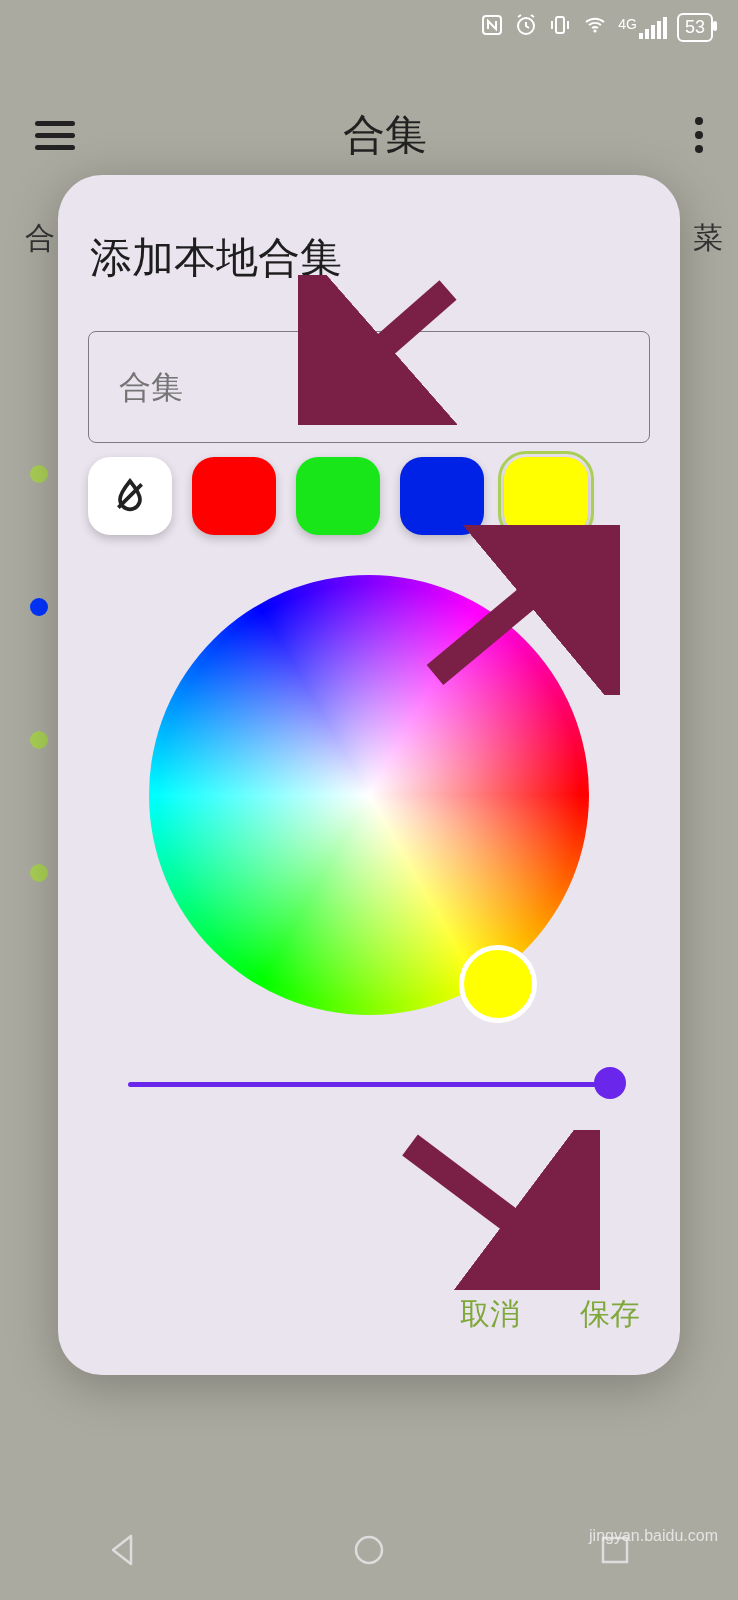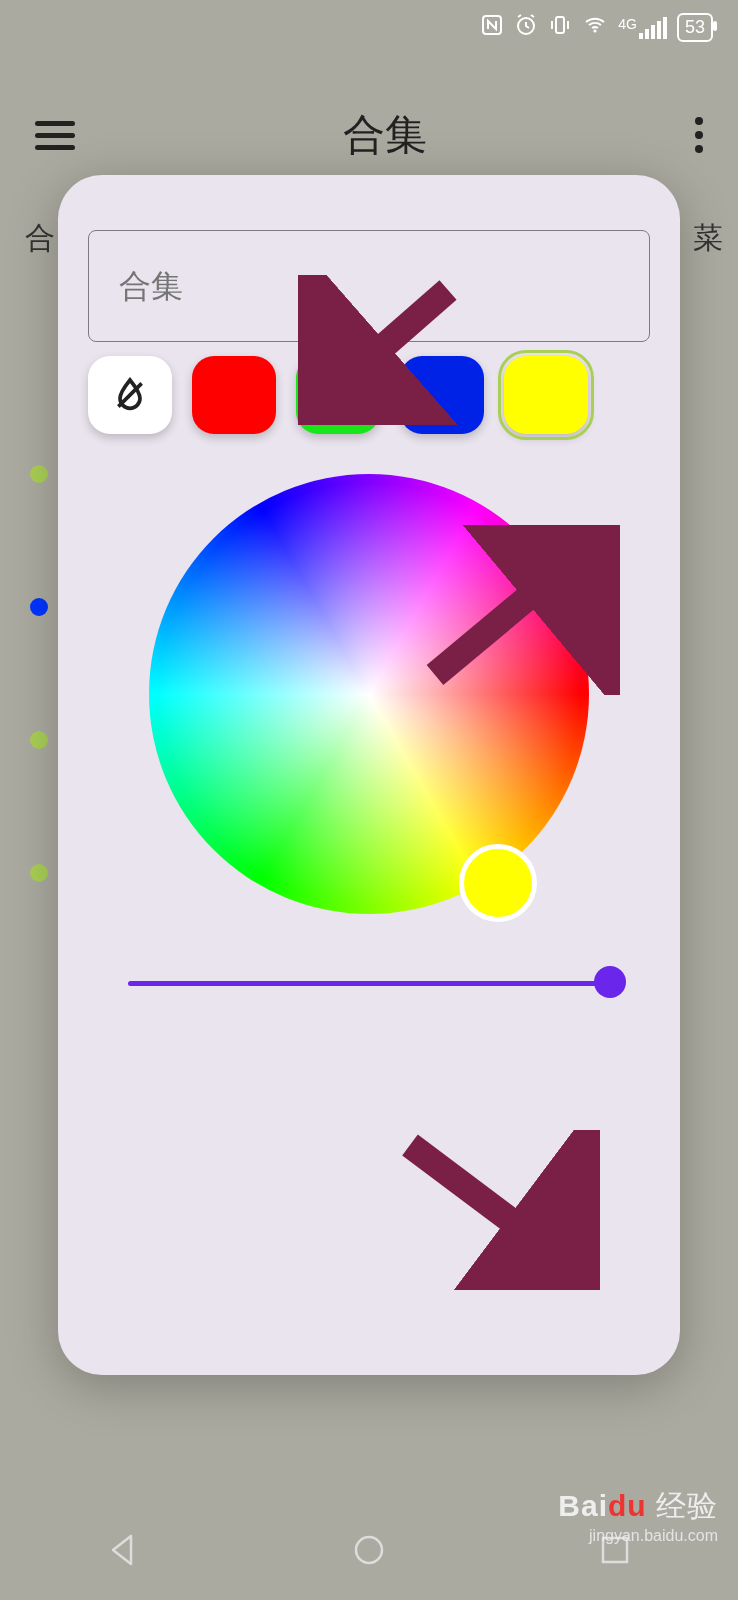--- a/index.html
+++ b/index.html
@@ -159,20 +159,21 @@
 <div class="bg-chip">合</div>
 <div class="bg-chip2">菜</div>
 <div class="bg-blobs" id="bg-blobs">
     <i style="background: rgb(169, 207, 85);"></i>
     <i style="background: rgb(0, 51, 255);"></i>
     <i style="background: rgb(169, 207, 85);"></i>
     <i style="background: rgb(169, 207, 85);"></i>
   </div>
 
 <div class="dialog">
+  <div class="dialog-title">添加本地合集</div>
 
   <input class="name-input" type="text" placeholder="合集" style="">
 
   <div class="swatches" id="swatches">
       <button class="swatch nocolor">
         <svg width="40" height="40" viewBox="0 0 24 24">
           <path d="M12 3 C8 8 6 11 6 14a6 6 0 0 0 12 0c0-3-2-6-6-11Z" fill="none" stroke="#222" stroke-width="2.2"></path>
           <line x1="5" y1="19" x2="19" y2="5" stroke="#222" stroke-width="2.2"></line>
         </svg>
       </button>
@@ -185,20 +186,24 @@
   <div class="wheel-wrap">
     <div class="color-wheel"></div>
     <div class="wheel-thumb" id="wheel-thumb" style="background: rgb(255, 255, 0);"></div>
   </div>
 
   <div class="hue-slider">
     <div class="hue-track" id="hue-track" style="background: rgb(106, 38, 234);"></div>
     <div class="hue-thumb" id="hue-thumb" style="background: rgb(106, 38, 234); left: calc(100% - 16px);"></div>
   </div>
 
+  <div class="dialog-actions">
+    <button>取消</button>
+    <button>保存</button>
+  </div>
 </div>
 
 <div class="arrow" style="left:298px;top:275px">
   <svg width="170" height="150" viewBox="0 0 170 150">
     <defs>
         <marker id="ah1" markerWidth="12" markerHeight="12" refX="3" refY="6" orient="auto">
           <path d="M0,0 L12,6 L0,12 Z" fill="#7a1f46"></path>
         </marker>
       </defs>
     <line x1="150" y1="15" x2="30" y2="120" stroke="#7a1f46" stroke-width="26" marker-end="url(#ah1)"></line>
@@ -237,17 +242,14 @@
       </svg>
   </div>
   <div class="btn">
     <svg width="36" height="36" viewBox="0 0 36 36">
         <rect x="6" y="6" width="24" height="24" fill="none" stroke="#ddd" stroke-width="2.5"></rect>
       </svg>
   </div>
 </div>
 
 <div class="watermark">
-  <div class="big">
-    <span>Bai</span><span class="o">d</span><span style="color:#e33">u</span><span class="exp">&nbsp;</span><span class="exp">经验</span>
-  </div>
   <div class="small">jingyan.baidu.com</div>
 </div>
 
 </body></html>

